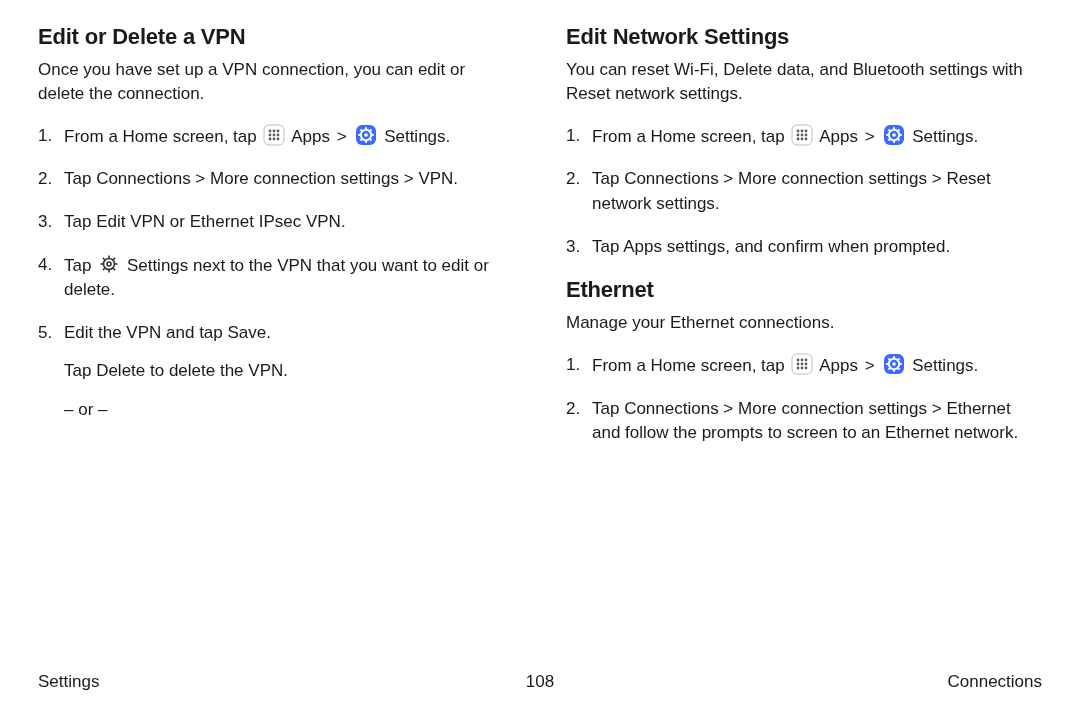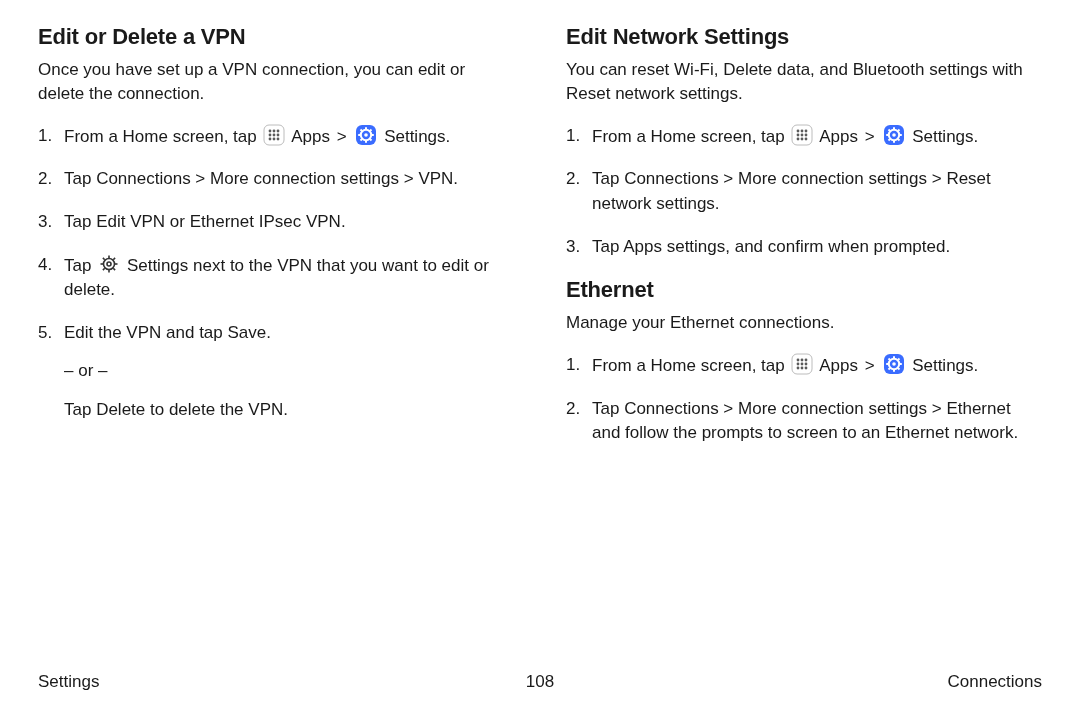--- a/index.html
+++ b/index.html
@@ -160,24 +160,24 @@
       <li>
         <span>Tap </span><span class="icon">
             <svg viewBox="0 0 22 22">
               <use href="#gear-outline-icon-g"></use>
             </svg>
           </span>
         <span class="b">Settings</span><span> next to the VPN that you want to edit or delete.</span>
       </li>
       <li>
         <span>Edit the VPN and tap </span><span class="b">Save</span><span>.</span>
-        <div class="sub">– or –</div>
         <div class="sub">
           <span>Tap </span><span class="b">Delete</span><span> to delete the VPN.</span>
         </div>
+        <div class="sub">– or –</div>
       </li>
     </ol>
   </div>
 
   <div class="col">
     <h2>Edit Network Settings</h2>
     <p class="intro">You can reset Wi-Fi, Delete data, and Bluetooth settings with Reset network settings.</p>
     <ol>
       <li>
         <span>From a Home screen, tap </span><span class="icon">

